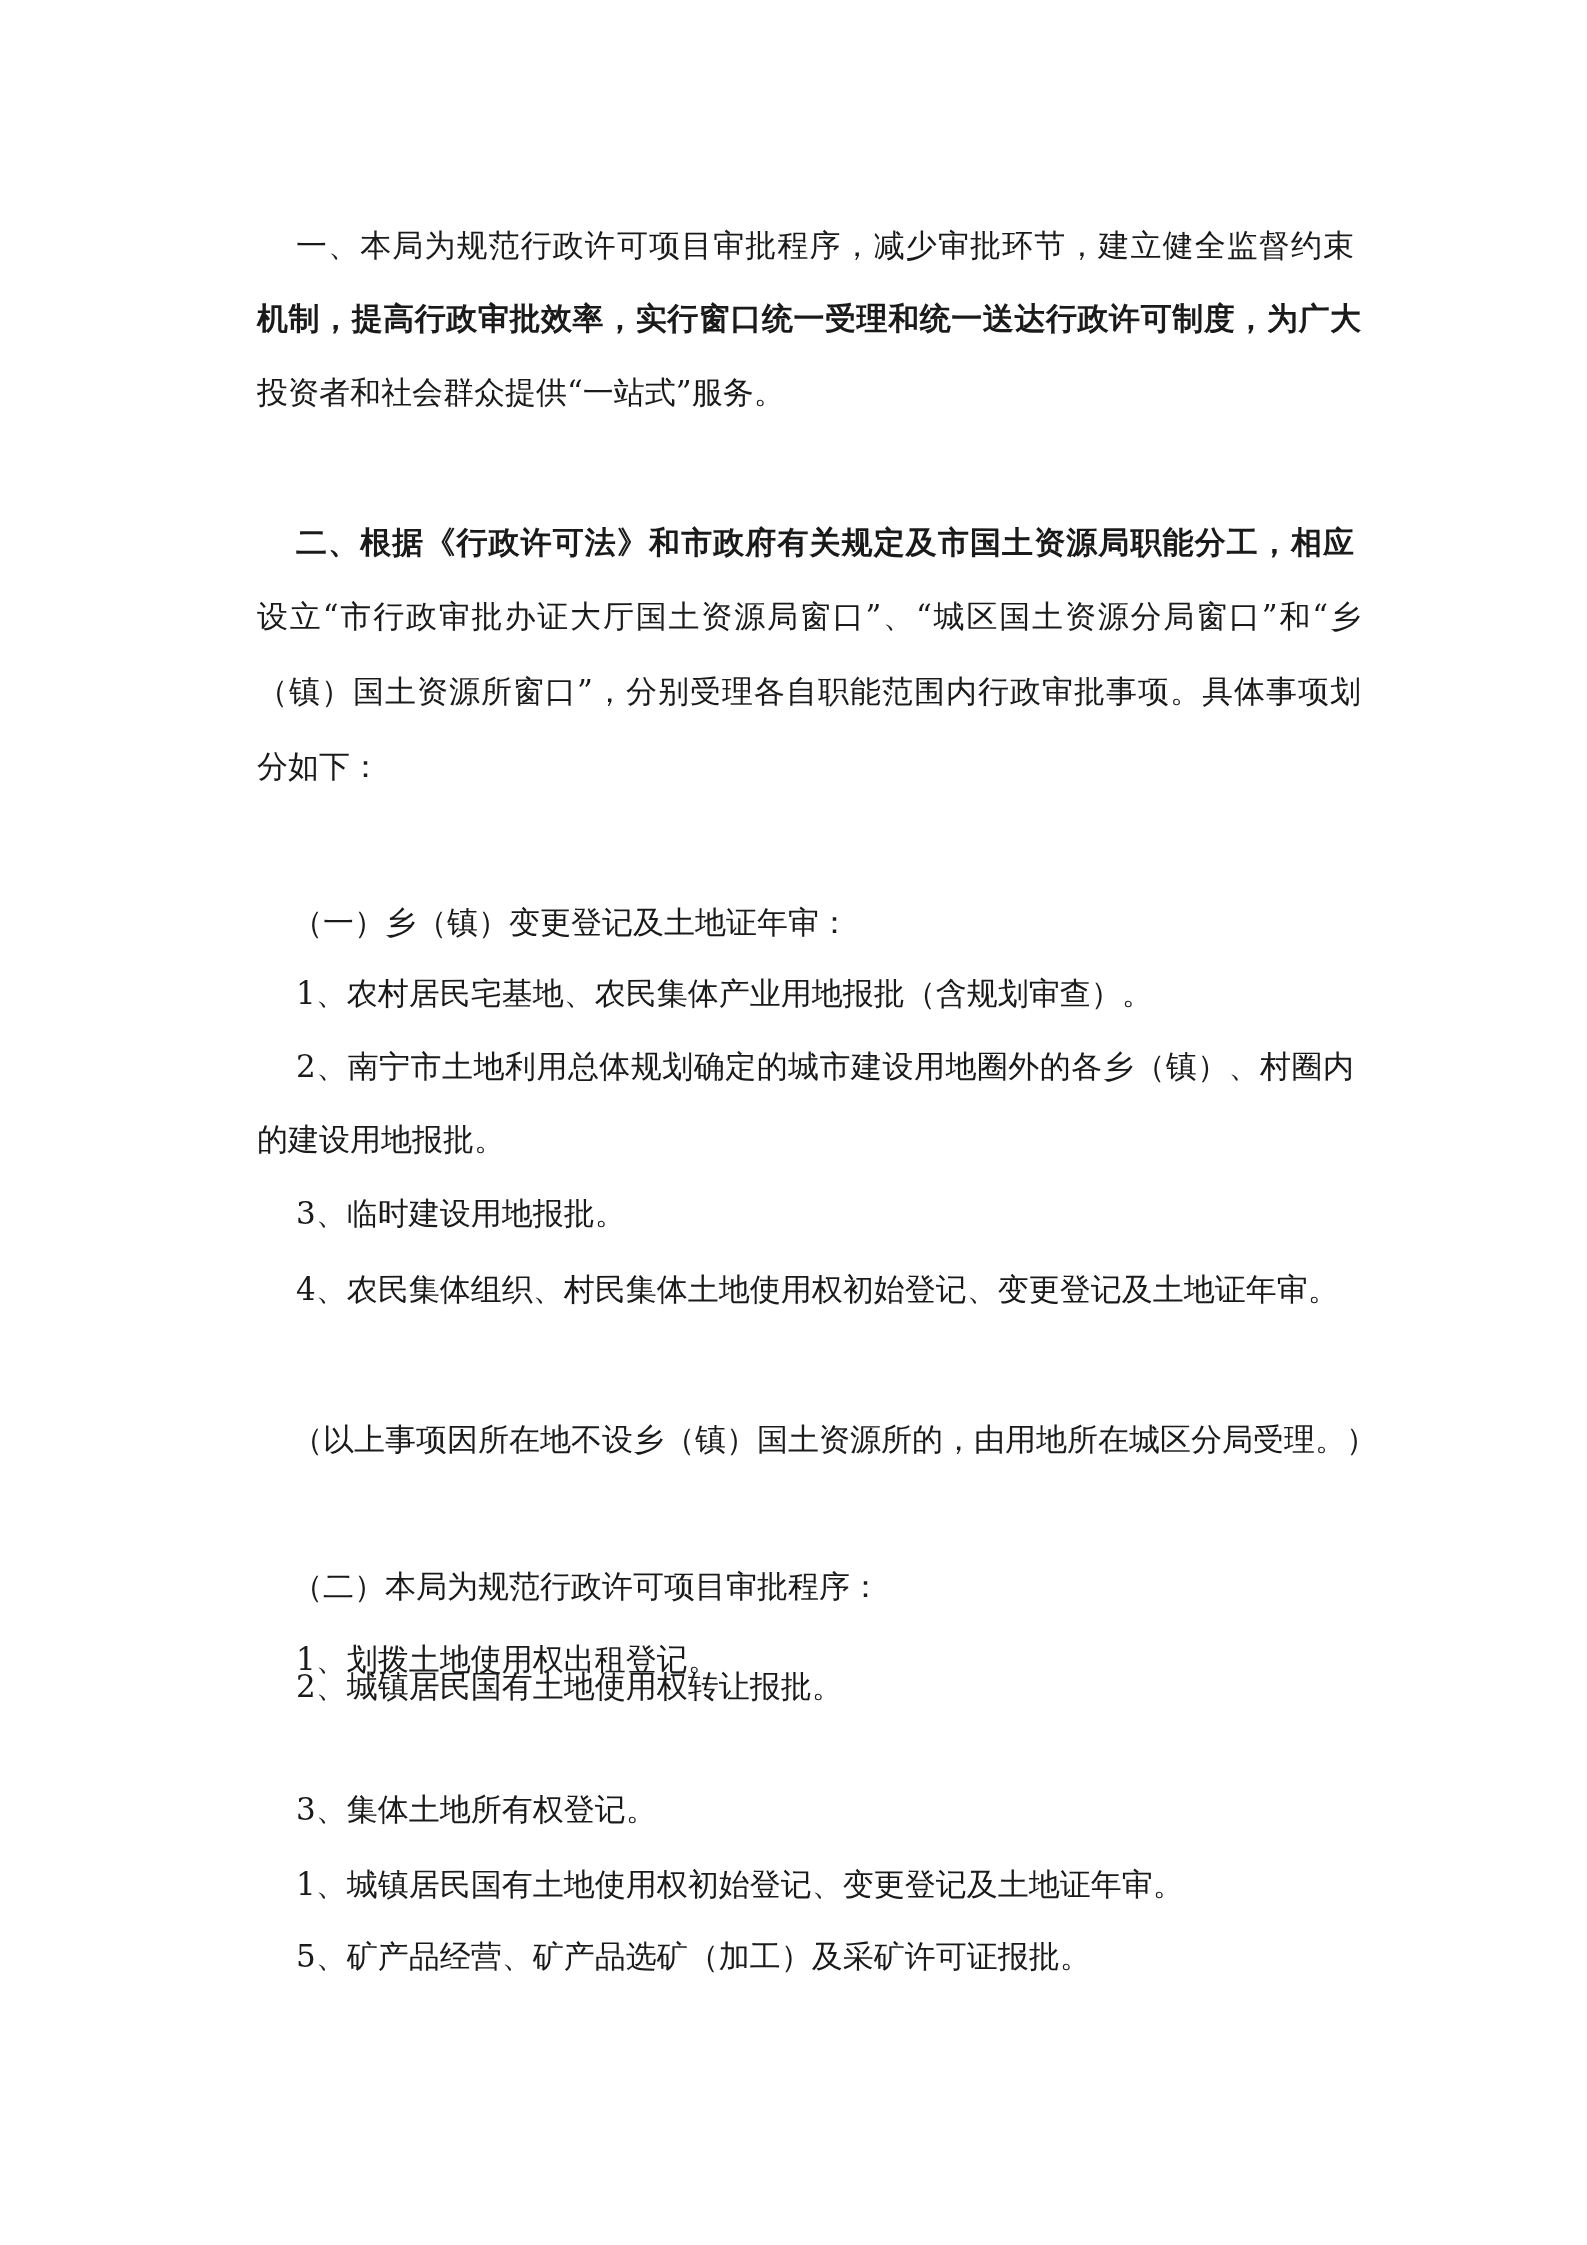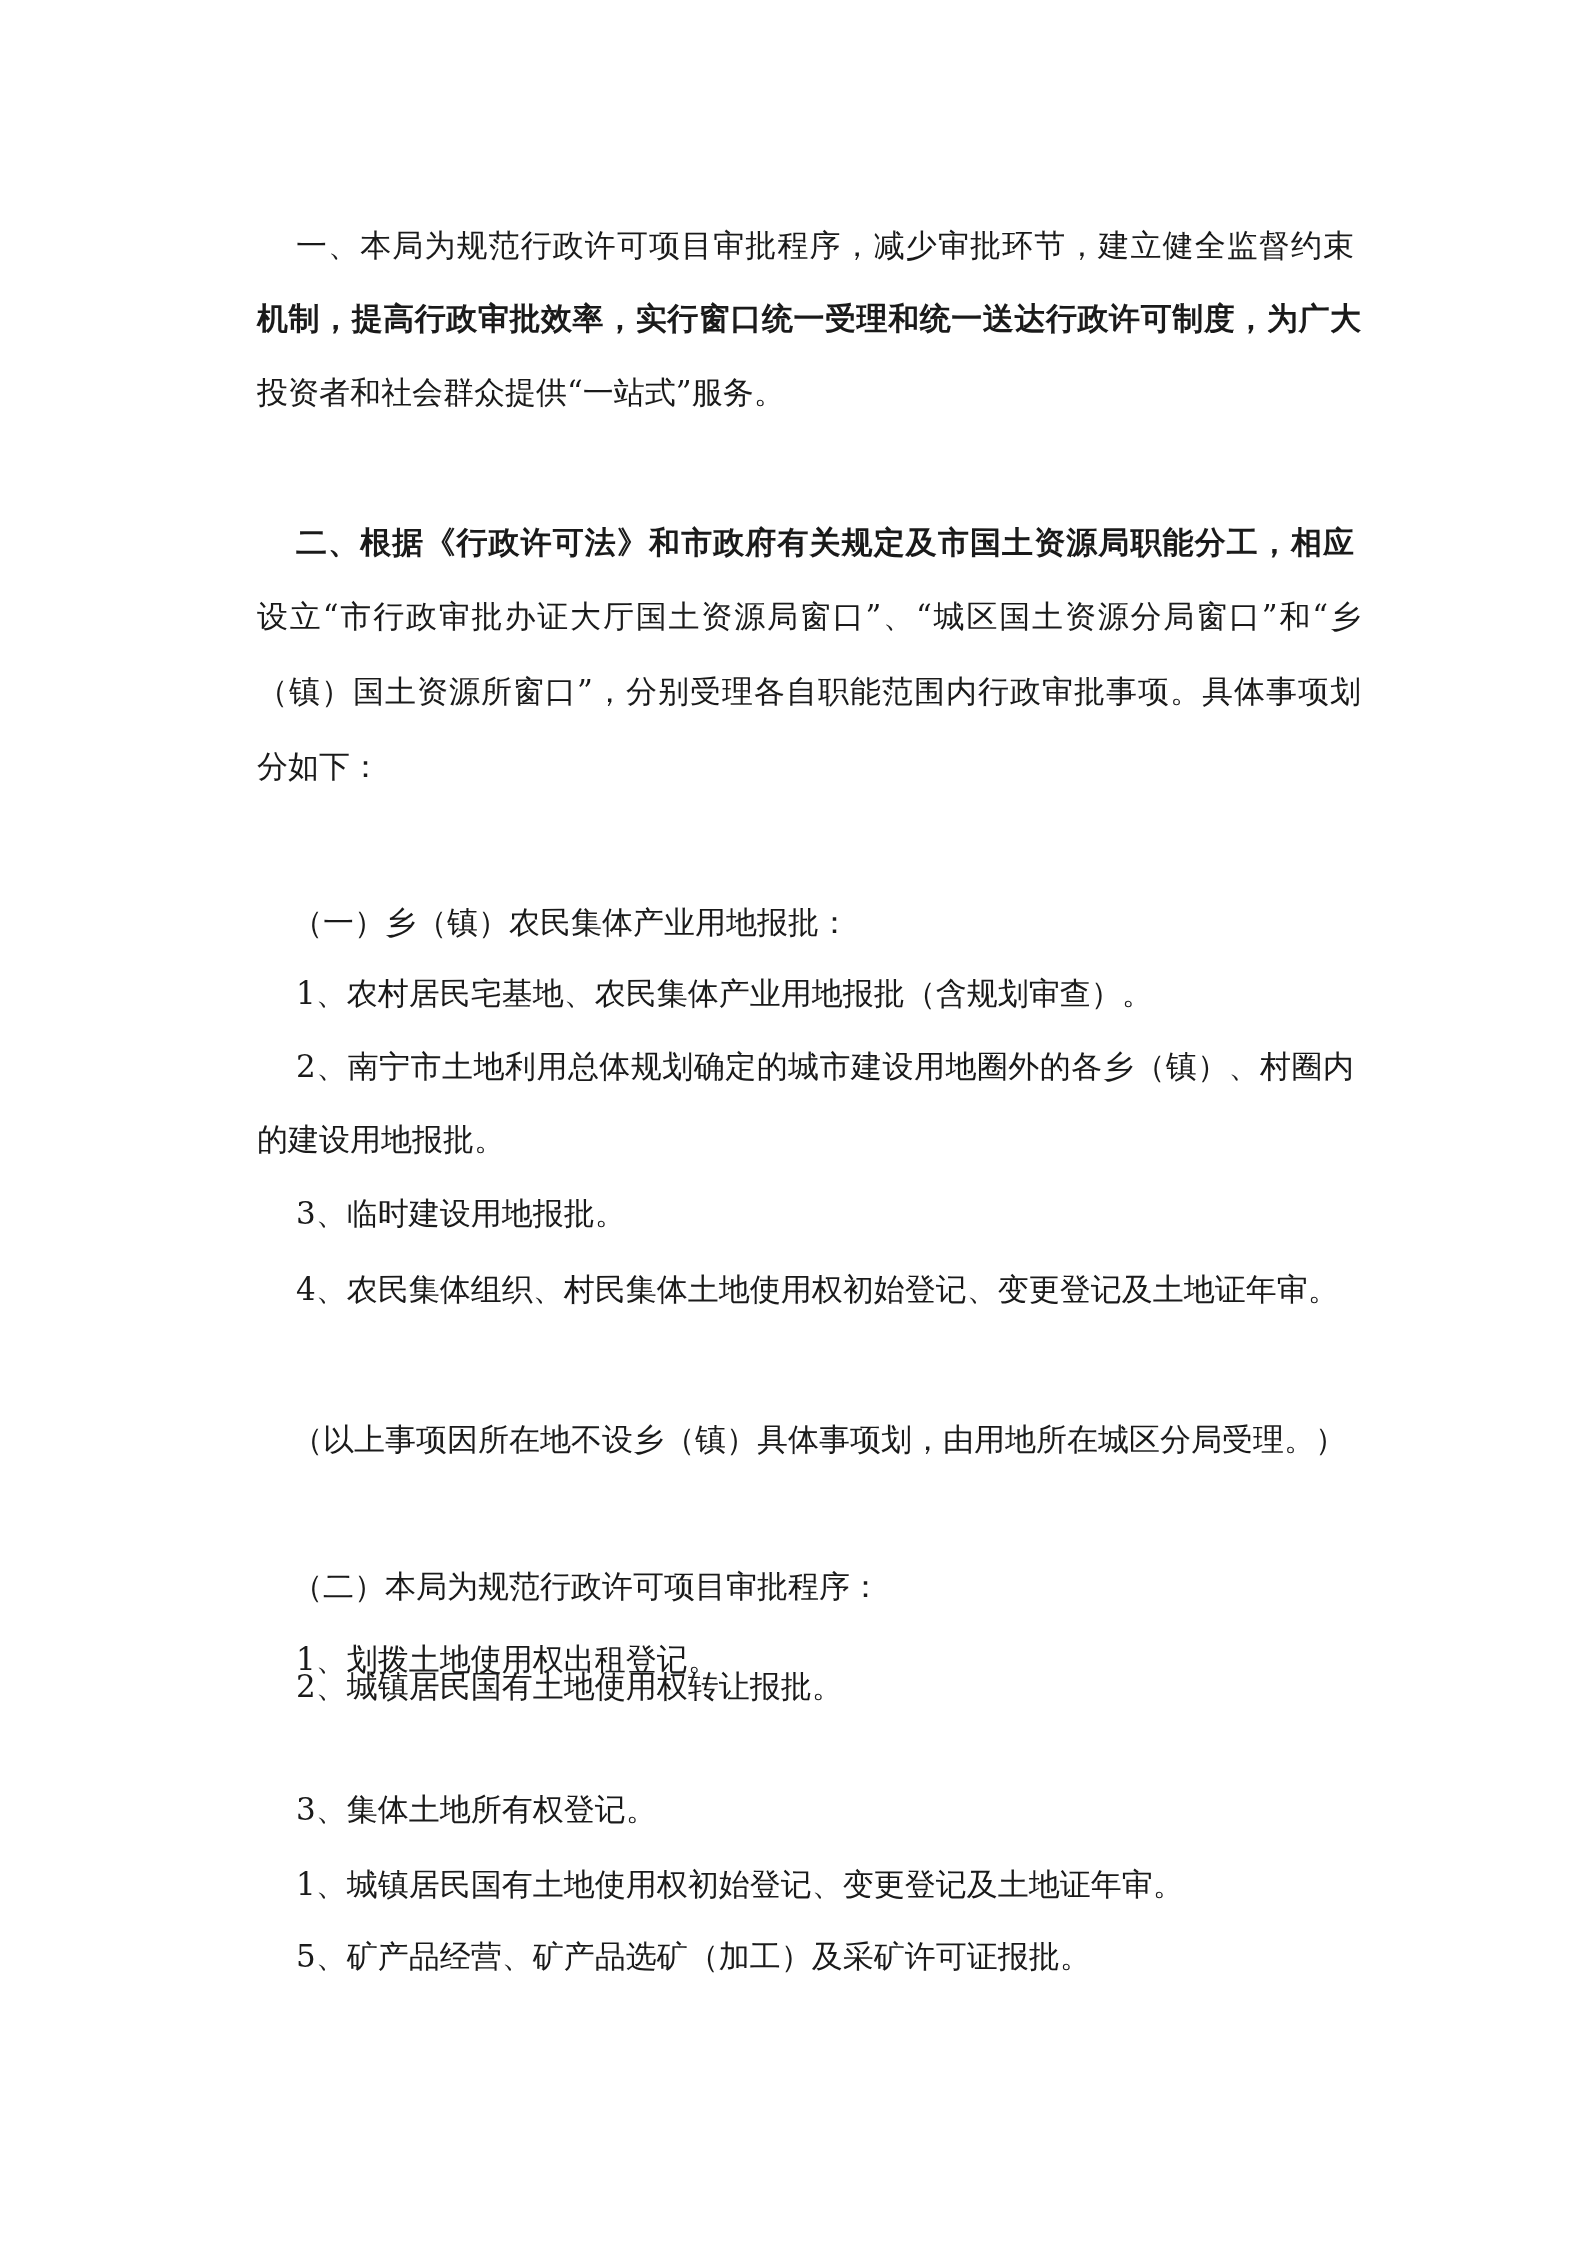--- a/index.html
+++ b/index.html
@@ -27,27 +27,27 @@
   </div>
 
   <div>
     <div class="line full" style="left:280px; top:524px; width:1058px;font-weight:bold;">二、根据《行政许可法》和市政府有关规定及市国土资源局职能分工，相应</div>
     <div class="line full" style="left:241px; top:598px; width:1104px;">设立“市行政审批办证大厅国土资源局窗口”、“城区国土资源分局窗口”和“乡</div>
     <div class="line full" style="left:241px; top:673px; width:1104px;">（镇）国土资源所窗口”，分别受理各自职能范围内行政审批事项。具体事项划</div>
     <div class="line" style="left:241px; top:748px;">分如下：</div>
   </div>
 
   <div>
-    <div class="line" style="left:276px; top:904px;">（一）乡（镇）农民集体产业用地报批：</div>
+    <div class="line" style="left:276px; top:904px;">（一）乡（镇）变更登记及土地证年审：</div>
     <div class="line" style="left:280px; top:975px;">1、农村居民宅基地、农民集体产业用地报批（含规划审查）。</div>
     <div class="line full" style="left:280px; top:1048px; width:1058px;">2、南宁市土地利用总体规划确定的城市建设用地圈外的各乡（镇）、村圈内</div>
     <div class="line" style="left:241px; top:1121px;">的建设用地报批。</div>
     <div class="line" style="left:280px; top:1195px;">3、临时建设用地报批。</div>
     <div class="line" style="left:280px; top:1271px;">4、农民集体组织、村民集体土地使用权初始登记、变更登记及土地证年审。</div>
-    <div class="line" style="left:276px; top:1421px;">（以上事项因所在地不设乡（镇）具体事项划，由用地所在城区分局受理。）</div>
+    <div class="line" style="left:276px; top:1421px;">（以上事项因所在地不设乡（镇）国土资源所的，由用地所在城区分局受理。）</div>
   </div>
 
   <div>
     <div class="line" style="left:276px; top:1568px;">（二）本局为规范行政许可项目审批程序：</div>
     <div class="line" style="left:280px; top:1641px;">1、划拨土地使用权出租登记。</div>
     <div class="line" style="left:280px; top:1668px;text-align:center;">2、城镇居民国有土地使用权转让报批。</div>
     <div class="line" style="left:280px; top:1791px;">3、集体土地所有权登记。</div>
     <div class="line" style="left:280px; top:1866px;">1、城镇居民国有土地使用权初始登记、变更登记及土地证年审。</div>
     <div class="line" style="left:280px; top:1938px;">5、矿产品经营、矿产品选矿（加工）及采矿许可证报批。</div>
   </div>

